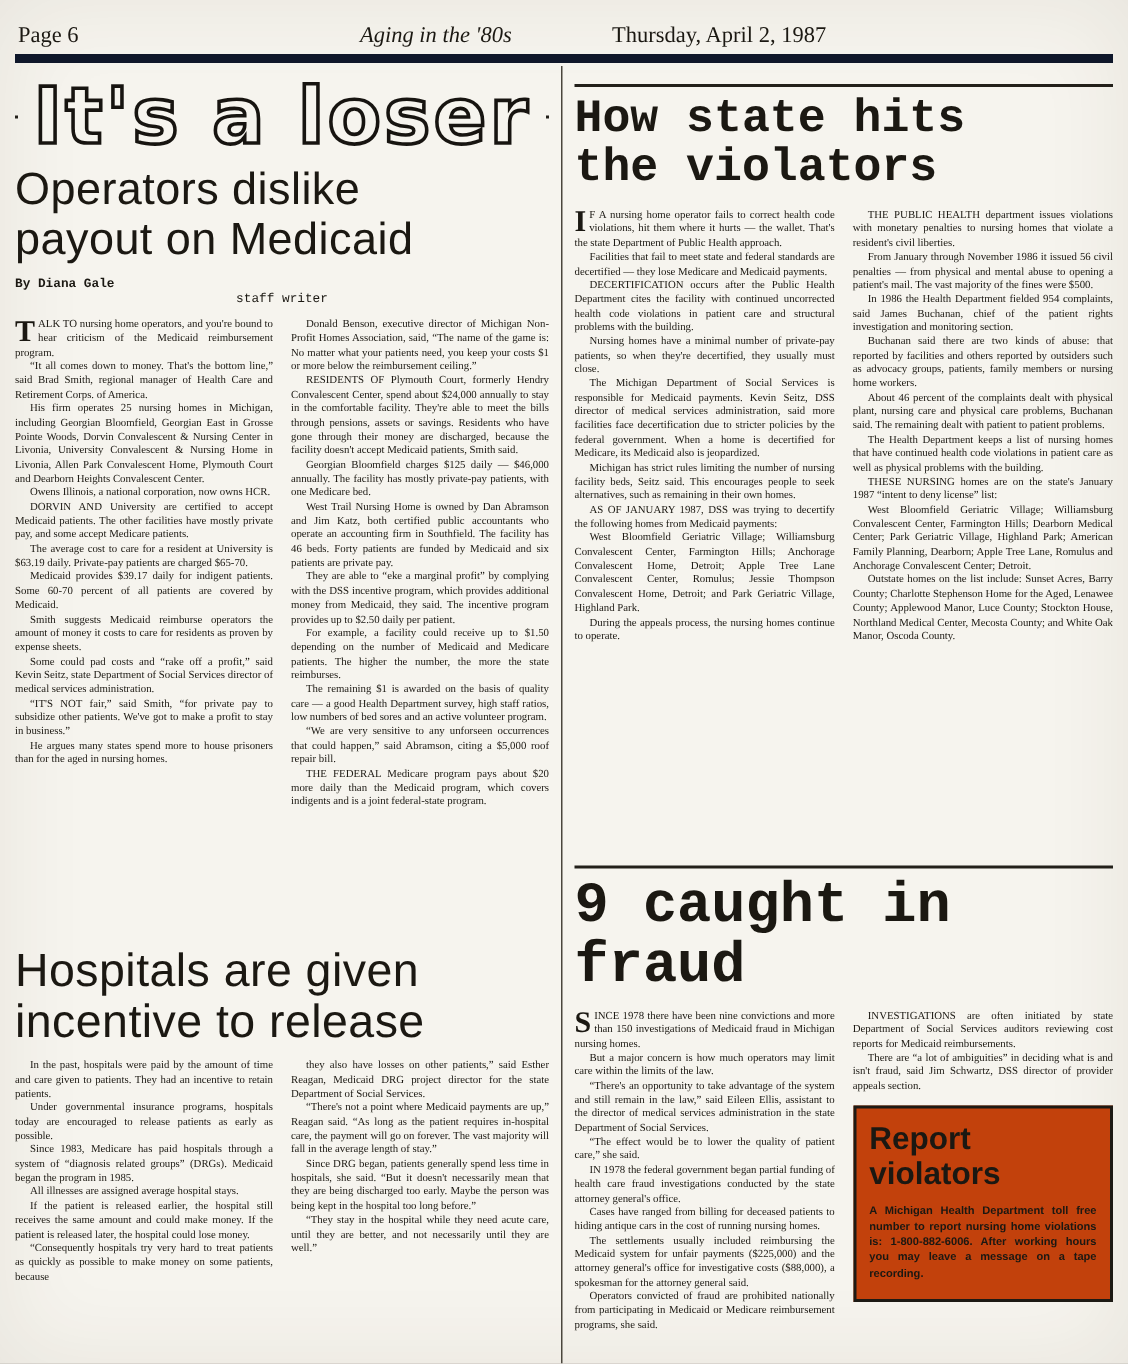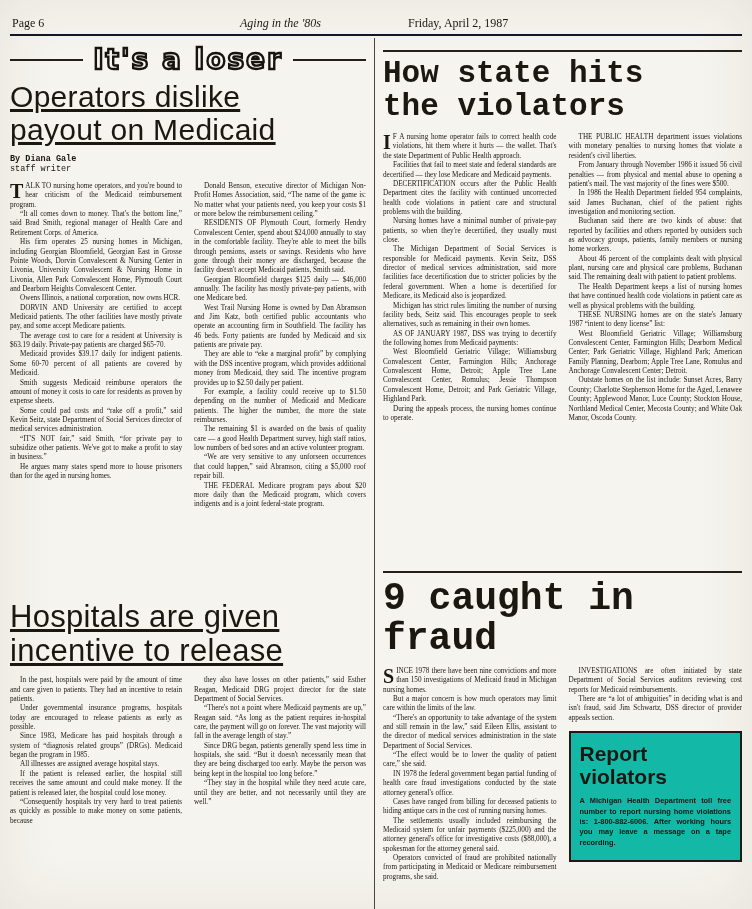--- a/index.html
+++ b/index.html
@@ -3,69 +3,69 @@
 <meta charset="utf-8">
 <style>
   * { margin:0; padding:0; box-sizing:border-box; }
   html, body { background:#c9c6be; }
   .page {
     width:752px; height:909px; margin:0 auto; overflow:hidden;
     background:#f6f4ee; color:#1b1812;
     font-family:"Liberation Serif","DejaVu Serif",serif;
     padding:4px 10px 0; box-shadow: inset 0 0 60px rgba(60,50,30,.08);
   }
-  .masthead { display:flex; align-items:flex-end; font-size:12px; padding:12px 2px 3px; border-bottom:2px solid #0f172a; }
+  .masthead { display:flex; align-items:flex-end; font-size:15px; padding:12px 2px 3px; border-bottom:6px solid #0f172a; }
   .masthead .pageno { width:228px; }
   .masthead .pub { width:168px; font-style:italic; }
   .content { display:flex; gap:8px; height:calc(100% - 27px); }
   .half.left { width:356px; flex:none; }
   .vrule { width:1px; background:#4a463d; margin-top:2px; }
   .half.right { flex:1; min-width:0; }
 
   .display-head { display:flex; align-items:center; gap:8px; margin:10px 0 2px; }
   .display-head .line { flex:1; height:2px; background:#23201a; }
   .bubble {
     font-family:"DejaVu Sans","Liberation Sans",sans-serif; font-weight:bold;
-    font-size:28px; line-height:1; color:#f6f4ee;
+    font-size:52px; line-height:1; color:#f6f4ee;
     -webkit-text-stroke:2.4px #171410; letter-spacing:2px; padding:0 2px; white-space:nowrap;
   }
-  .light-head { font-family:"Liberation Sans","DejaVu Sans",sans-serif; font-weight:normal; font-size:30px; line-height:1.1; letter-spacing:.3px; margin:6px 0 8px;text-decoration:underline; }
+  .light-head { font-family:"Liberation Sans","DejaVu Sans",sans-serif; font-weight:normal; font-size:30px; line-height:1.1; letter-spacing:.3px; margin:6px 0 8px; }
   .light-head span { display:block; }
   h2.light-head { margin-top:20px; font-size:31px; }
   .byline { font-family:Liberation Mono, monospace; font-size:8.5px; margin:2px 0 8px; }
   .byline .by { display:block; font-weight:bold; }
-  .byline .title { display:block; }
+  .byline .title { display:block;text-align:center; }
 
   .cols { display:flex; gap:12px; }
   .story-cols { min-height:398px; }
   .state-cols { min-height:424px; }
   .col { flex:1; min-width:0; font-size:7.2px; line-height:1.3; text-align:justify; }
   .para { text-indent:10px; }
   .para.flush { text-indent:0; }
   .dropcap { float:left; font-weight:bold; font-size:20px; line-height:16px; padding:1px 2px 0 0; }
 
   .toprule { height:2px; background:#23201a; margin:14px 0 6px; }
   .bold-head { font-family:Liberation Mono, monospace; font-weight:bold; font-size:31px; line-height:1.05; margin:2px 0 10px; }
   .bold-head span { display:block; }
   .fraud-head { font-size:38px; margin-bottom:8px; }
 
-  .report-box { border:2px solid #1d1a14; margin-top:8px; padding:10px 9px 12px; background:#14b8a6; }
+  .report-box { border:2px solid #1d1a14; margin-top:8px; padding:10px 9px 12px; background:#c2410c; }
   .report-box h3 { font-family:"Liberation Sans",sans-serif; font-weight:bold; font-size:21px; line-height:1.08; margin-bottom:8px; }
   .report-box h3 span { display:block; }
   .report-box .box-body { font-family:"Liberation Sans",sans-serif; font-weight:bold; font-size:7.4px; line-height:1.4; text-align:justify; }
 </style>
 </head>
 <body>
 
 <div class="page">
 
   <header class="masthead">
     <span class="pageno">Page 6</span>
     <span class="pub">Aging in the '80s</span>
-    <span class="date">Friday, April 2, 1987</span>
+    <span class="date">Thursday, April 2, 1987</span>
   </header>
 
   <div class="content">
 
     <section class="half left">
       <div class="display-head">
         <span class="line"></span>
         <span class="bubble">It's a loser</span>
         <span class="line"></span>
       </div>

